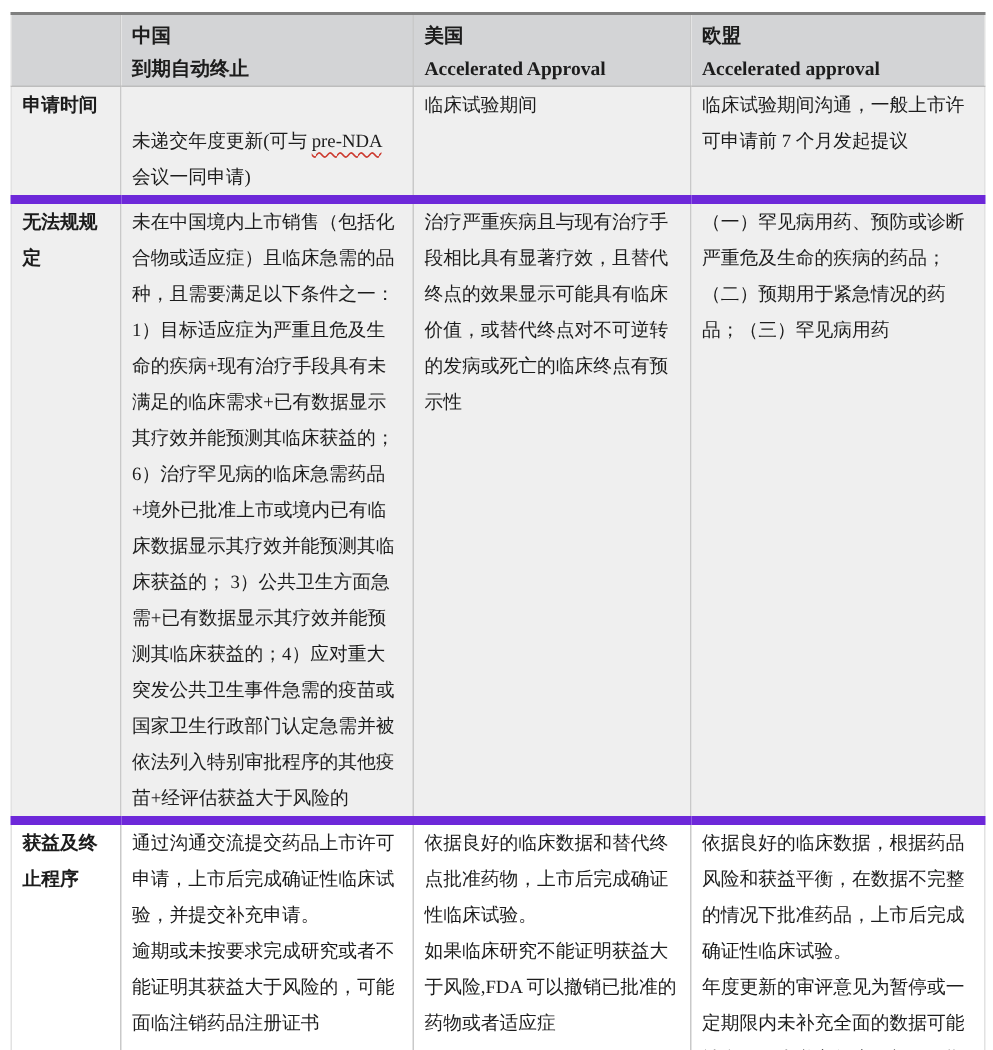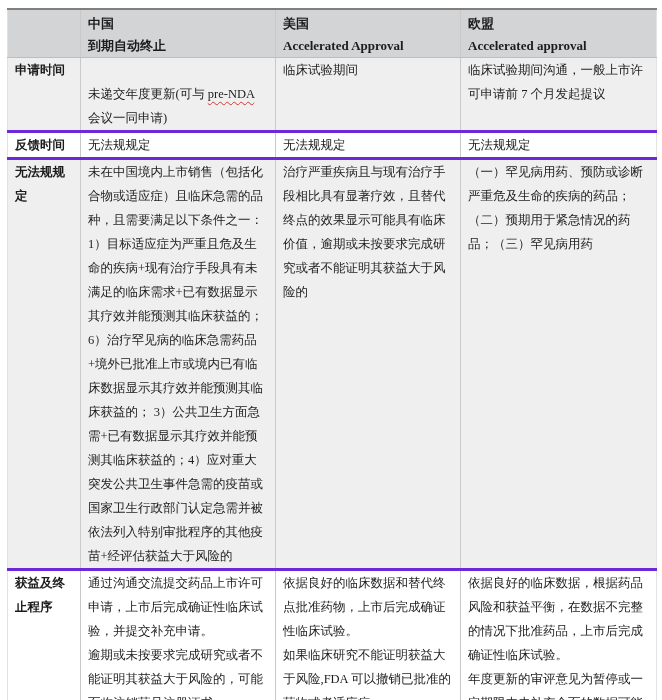--- a/index.html
+++ b/index.html
@@ -28,21 +28,21 @@
   }
   col.c-label { width: 73px; }
   col.c-china { width: 195px; }
   col.c-us    { width: 185px; }
   col.c-eu    { width: 196px; }
 
   th, td {
     vertical-align: top;
     text-align: left;
     border-right: 1px solid #c9c9c9;
-    border-bottom: 3px solid #6d28d9;
+    border-bottom: 6px solid #6d28d9;
     padding: 0 7px;
     font-size: 12.5px;
     line-height: 24px;
     font-weight: normal;
     box-sizing: border-box;
     word-break: break-all;
     overflow: hidden;
   }
   th:last-child, td:last-child { border-right: none; }
 
@@ -110,31 +110,25 @@
 
     <tr class="row-apply stripe">
       <td class="rowlabel">申请时间</td>
       <td class="cell">
         <span>未递交年度更新(可与 </span><span class="spellcheck">pre-NDA</span><span> 会议一同申请)</span>
       </td>
       <td class="cell">临床试验期间</td>
       <td class="cell">临床试验期间沟通，一般上市许可申请前 7 个月发起提议</td>
     </tr>
 
-    <tr class="row-feedback plain">
-      <td class="rowlabel">反馈时间</td>
-      <td class="cell">无法规规定</td>
-      <td class="cell">无法规规定</td>
-      <td class="cell">无法规规定</td>
-    </tr>
 
     <tr class="row-criteria stripe">
       <td class="rowlabel">无法规规定</td>
       <td class="cell">未在中国境内上市销售（包括化合物或适应症）且临床急需的品种，且需要满足以下条件之一：1）目标适应症为严重且危及生命的疾病+现有治疗手段具有未满足的临床需求+已有数据显示其疗效并能预测其临床获益的；6）治疗罕见病的临床急需药品+境外已批准上市或境内已有临床数据显示其疗效并能预测其临床获益的； 3）公共卫生方面急需+已有数据显示其疗效并能预测其临床获益的；4）应对重大突发公共卫生事件急需的疫苗或国家卫生行政部门认定急需并被依法列入特别审批程序的其他疫苗+经评估获益大于风险的</td>
-      <td class="cell">治疗严重疾病且与现有治疗手段相比具有显著疗效，且替代终点的效果显示可能具有临床价值，逾期或未按要求完成研究或者不能证明其获益大于风险的</td>
+      <td class="cell">治疗严重疾病且与现有治疗手段相比具有显著疗效，且替代终点的效果显示可能具有临床价值，或替代终点对不可逆转的发病或死亡的临床终点有预示性</td>
       <td class="cell">（一）罕见病用药、预防或诊断严重危及生命的疾病的药品；（二）预期用于紧急情况的药品；（三）罕见病用药</td>
     </tr>
 
     <tr class="row-benefit plain">
       <td class="rowlabel">获益及终止程序</td>
       <td class="cell">通过沟通交流提交药品上市许可申请，上市后完成确证性临床试验，并提交补充申请。
 逾期或未按要求完成研究或者不能证明其获益大于风险的，可能面临注销药品注册证书</td>
       <td class="cell">依据良好的临床数据和替代终点批准药物，上市后完成确证性临床试验。
 如果临床研究不能证明获益大于风险,FDA 可以撤销已批准的药物或者适应症</td>
       <td class="cell">依据良好的临床数据，根据药品风险和获益平衡，在数据不完整的情况下批准药品，上市后完成确证性临床试验。

